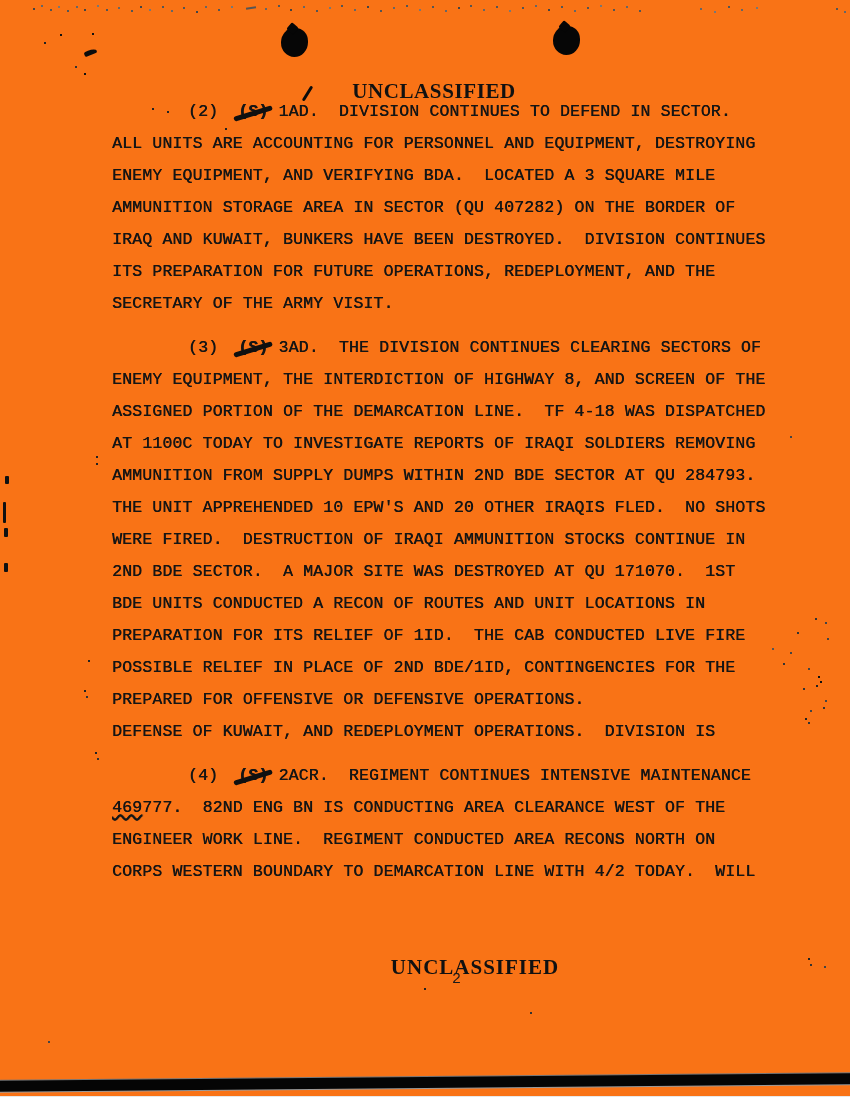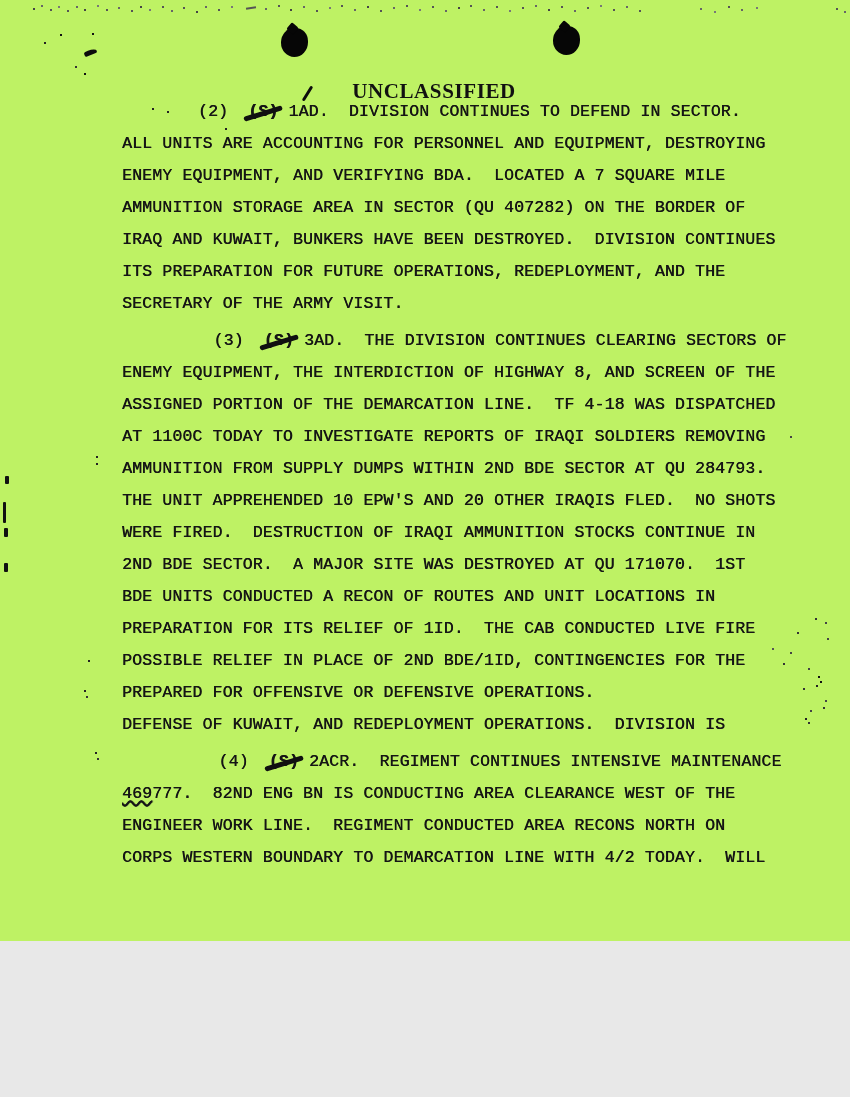--- a/index.html
+++ b/index.html
@@ -1,39 +1,39 @@
 <!DOCTYPE html>
 <html><head>
 <meta charset="utf-8">
 <style>
   html,body{margin:0;padding:0;background:#e8e8e8;}
   .page{
-    position:relative;width:850px;height:941px;background:#bef264;
+    position:relative;width:850px;height:1096px;background:#f97316;
     overflow:hidden;font-family:"Liberation Mono","DejaVu Sans Mono",monospace;
   }
   
   .class-banner{
     position:absolute;left:0;width:850px;text-align:center;
     font-family:"Liberation Serif","DejaVu Serif",serif;
     font-weight:bold;color:#111;font-size:21px;letter-spacing:.6px;
   }
   .class-top{top:79px;transform:translateX(9px);}
   .class-bottom{top:955px;transform:translateX(50px);letter-spacing:1px;}
   .page-num{
     position:absolute;left:452px;top:971px;font-size:15px;color:#1a1a1a;
     font-family:"Liberation Mono",monospace;
   }
   
-  .doc-body{position:absolute;top:96px;left:122px;width:680px;}
+  .doc-body{position:absolute;top:96px;left:112px;width:680px;}
   .tline{
     white-space:pre;font-size:16.5px;line-height:32px;letter-spacing:.15px;
     color:#151515;text-shadow:.4px 0 0 #151515;
   }
   .pstart{padding-left:76px;}
-  .pgap{margin-top:5px;text-align:center;}
+  .pgap{margin-top:12px;}
   .seg{display:inline;}
   .seg-u{text-decoration-thickness:1.5px;text-underline-offset:3px;}
   .seg-w{text-decoration:underline wavy;text-decoration-thickness:1.5px;text-underline-offset:2px;text-align:center;}
   .seg-s{position:relative;display:inline-block;font-weight:bold;}
   .seg-s::after{
     content:"";position:absolute;left:-5px;right:-5px;top:46%;height:4.5px;
     background:#101010;transform:rotate(-17deg);border-radius:3px;
   }
   
   .punch{position:absolute;width:27px;height:29px;background:#060606;border-radius:50% 46% 52% 50%;}
@@ -96,21 +96,21 @@
   <div class="mtick mtick4"></div>
 
   <div class="punch punch-left"></div>
   <div class="punch punch-right"></div>
 
   <div class="class-banner class-top">UNCLASSIFIED</div>
 
   <div class="doc-body" id="doc-body">
       <div class="tline pstart"><span class="seg seg-p">(2)  </span><span class="seg seg-s">(S)</span><span class="seg seg-p"> 1AD.  DIVISION CONTINUES TO DEFEND IN SECTOR.</span></div>
       <div class="tline"><span class="seg seg-p">ALL UNITS ARE ACCOUNTING FOR PERSONNEL AND EQUIPMENT, DESTROYING</span></div>
-      <div class="tline"><span class="seg seg-p">ENEMY EQUIPMENT, AND VERIFYING BDA.  LOCATED A 7 SQUARE MILE</span></div>
+      <div class="tline"><span class="seg seg-p">ENEMY EQUIPMENT, AND VERIFYING BDA.  LOCATED A 3 SQUARE MILE</span></div>
       <div class="tline"><span class="seg seg-p">AMMUNITION STORAGE AREA IN SECTOR (QU 407282) ON THE BORDER OF</span></div>
       <div class="tline"><span class="seg seg-p">IRAQ AND KUWAIT, BUNKERS HAVE BEEN DESTROYED.  DIVISION CONTINUES</span></div>
       <div class="tline"><span class="seg seg-p">ITS PREPARATION FOR FUTURE OPERATIONS, REDEPLOYMENT, AND THE</span></div>
       <div class="tline"><span class="seg seg-p">SECRETARY OF THE ARMY VISIT.</span></div>
       <div class="tline pstart pgap"><span class="seg seg-p">(3)  </span><span class="seg seg-s">(S)</span><span class="seg seg-p"> 3AD.  THE DIVISION CONTINUES CLEARING SECTORS OF</span></div>
       <div class="tline"><span class="seg seg-p">ENEMY EQUIPMENT, THE INTERDICTION OF HIGHWAY 8, AND SCREEN OF THE</span></div>
       <div class="tline"><span class="seg seg-p">ASSIGNED PORTION OF THE DEMARCATION LINE.  TF 4-18 WAS DISPATCHED</span></div>
       <div class="tline"><span class="seg seg-p">AT 1100C TODAY TO INVESTIGATE REPORTS OF IRAQI SOLDIERS REMOVING</span></div>
       <div class="tline"><span class="seg seg-p">AMMUNITION FROM SUPPLY DUMPS WITHIN 2ND BDE SECTOR AT QU 284793.</span></div>
       <div class="tline"><span class="seg seg-p">THE UNIT APPREHENDED 10 EPW'S AND 20 OTHER IRAQIS FLED.  NO SHOTS</span></div>

